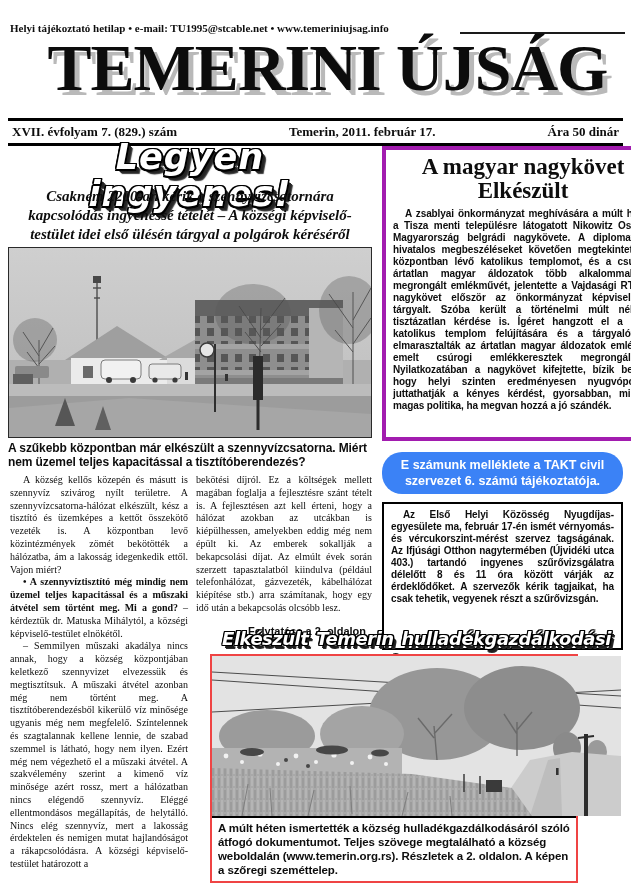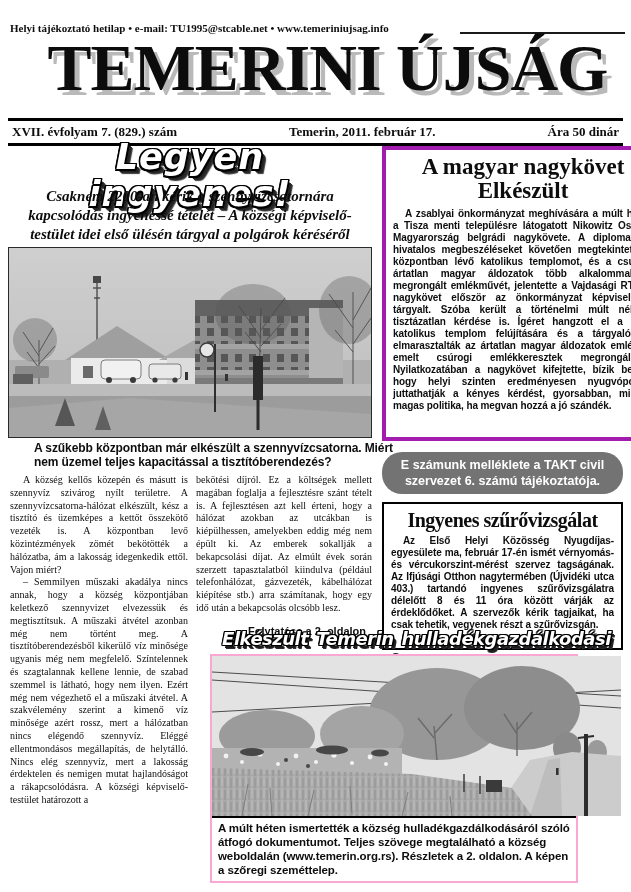--- a/index.html
+++ b/index.html
@@ -37,21 +37,21 @@
       3px 3px 0 #222, 4px 4px 0 #2a2a2a, 5px 5px 1px #3a3a3a;
   }
   .subtitle {
     position:absolute; left:8px; top:187px; width:364px; text-align:center;
     font:bold italic 15px/1.25 "Liberation Serif", serif;
   }
   .photo1 { position:absolute; left:8px; top:247px; width:364px; height:191px; border:1px solid #2a2a2a; }
   .photo1 svg, .photo2 svg { display:block; }
   .caption1 {
     position:absolute; left:8px; top:441px; width:364px;
-    font:bold 12px/1.2 "Liberation Sans", sans-serif; letter-spacing:-0.1px;margin-left:26px;
+    font:bold 12px/1.2 "Liberation Sans", sans-serif; letter-spacing:-0.1px;
   }
   .col { position:absolute; top:474px; font:10px/1.28 "Liberation Serif", serif; text-align:justify; }
   .col1 { left:10px; width:178px; }
   .col2 { left:196px; width:176px; }
   .col p { text-indent:13px; }
   .col p.noindent { text-indent:0; }
   .col .q-bold { font-weight:bold; }
   .continuation {
     margin-top:10px; text-align:right; padding-right:6px;
     font:bold 11px/1.2 "Liberation Sans", sans-serif;
@@ -64,21 +64,21 @@
   .amb-title {
     text-align:center; font:bold 23px/1.04 "Liberation Serif", serif; margin-bottom:5px;
   }
   .sans-body {
     font:bold 10px/1.2 "Liberation Sans", sans-serif; letter-spacing:-0.1px;
     text-align:justify;
   }
   .sans-body .indent { display:inline-block; width:12px; }
   .black-banner {
     position:absolute; left:382px; top:452px; width:241px; min-height:42px;
-    background:#737373; color:#fff; display:flex; align-items:center; justify-content:center;
+    background:#3b82f6; color:#fff; display:flex; align-items:center; justify-content:center;
     text-align:center; font:bold 12.5px/1.3 "Liberation Sans", sans-serif; padding:4px 8px;border-radius:20px;
   }
   .screen-box {
     position:absolute; left:382px; top:502px; width:241px; min-height:148px;
     border:2px solid #000; padding:5px 7px 6px 7px; background:#fff;
   }
   .screen-title {
     text-align:center; font:bold 20px/1.1 "Liberation Serif", serif; letter-spacing:-0.5px; margin-bottom:4px;
   }
   
@@ -86,21 +86,21 @@
     position:absolute; left:210px; top:628px; width:413px; text-align:center;
     font:bold italic 18px/1.2 "DejaVu Sans", sans-serif; letter-spacing:-0.5px; word-spacing:2px;
     color:#fff;
     text-shadow:
       -1.2px -1.2px 0 #000, 1.2px -1.2px 0 #000, -1.2px 1.2px 0 #000, 1.2px 1.2px 0 #000,
       -1.2px 0 0 #000, 1.2px 0 0 #000, 0 -1.2px 0 #000, 0 1.2px 0 #000,
       2.5px 2.5px 0 #1c1c1c, 3.5px 3.5px 0 #2b2b2b;
   }
   .waste-frame {
     position:absolute; left:210px; top:654px; width:368px;
-    border:2px solid #f9a8d4; background:#fff;
+    border:2px solid #ef4444; background:#fff;
   }
   .photo2 { width:409px; height:160px; }
   .caption2 {
     border-top:2px solid #000; padding:3px 6px 4px 6px;
     font:bold 11.5px/1.22 "Liberation Sans", sans-serif; letter-spacing:-0.1px;
   }
 </style>
 </head>
 <body>
 
@@ -194,20 +194,21 @@
 
       <rect x="176" y="124" width="3" height="8" fill="#333"></rect>
       <rect x="216" y="126" width="3" height="7" fill="#333"></rect>
     </svg>
   </div>
 
   <div class="caption1">A szűkebb központban már elkészült a szennyvízcsatorna. Miért nem üzemel teljes kapacitással a tisztítóberendezés?</div>
 
   <div class="col col1">
     <p>A község kellős közepén és másutt is szennyvíz szivárog nyílt területre. A szennyvízcsatorna-hálózat elkészült, kész a tisztító és üzemképes a kettőt összekötő vezeték is. A központban levő közintézmények zömét bekötötték a hálózatba, ám a lakosság idegenkedik ettől. Vajon miért?</p>
+    <p><span class="q-bold">• A szennyvíztisztító még mindig nem üzemel teljes kapacitással és a műszaki átvétel sem történt meg. Mi a gond?</span><span> – kérdeztük dr. Matuska Mihálytól, a községi képviselő-testület elnökétől.</span></p>
     <p>– Semmilyen műszaki akadálya nincs annak, hogy a község központjában keletkező szennyvizet elvezessük és megtisztítsuk. A műszaki átvétel azonban még nem történt meg. A tisztítóberendezésből kikerülő víz minősége ugyanis még nem megfelelő. Színtelennek és szagtalannak kellene lennie, de szabad szemmel is látható, hogy nem ilyen. Ezért még nem végezhető el a műszaki átvétel. A szakvélemény szerint a kimenő víz minősége azért rossz, mert a hálózatban nincs elégendő szennyvíz. Eléggé ellentmondásos megállapítás, de helytálló. Nincs elég szennyvíz, mert a lakosság érdektelen és nemigen mutat hajlandóságot a rákapcsolódásra. A községi képviselő-testület határozott a</p>
   </div>
 
   <div class="col col2">
     <p class="noindent">bekötési díjról. Ez a költségek mellett magában foglalja a fejlesztésre szánt tételt is. A fejlesztésen azt kell érteni, hogy a hálózat azokban az utcákban is kiépülhessen, amelyekben eddig még nem épült ki. Az emberek sokallják a bekapcsolási díjat. Az elmúlt évek során szerzett tapasztalatból kiindulva (például telefonhálózat, gázvezeték, kábelhálózat kiépítése stb.) arra számítanak, hogy egy idő után a bekapcsolás olcsóbb lesz.</p>
     <div class="continuation">Folytatása a 2. oldalon</div>
   </div>
 
   <div class="amb-box">
     <div class="amb-title">
@@ -215,21 +216,20 @@
       <div>Elkészült</div>
     </div>
     <div class="sans-body"><span class="indent"></span><span>A zsablyai önkormányzat meghívására a múlt héten a Tisza menti településre látogatott Nikowitz Oszkár, Magyarország belgrádi nagykövete. A diplomata a hivatalos megbeszéléseket követően megtekintette a központban lévő katolikus templomot, és a csúrogi ártatlan magyar áldozatok több alkalommal is megrongált emlékművét, jelentette a Vajdasági RTV. A nagykövet először az önkormányzat képviselőivel tárgyalt. Szóba került a történelmi múlt néhány tisztázatlan kérdése is. Ígéret hangzott el a helyi katolikus templom felújítására és a tárgyalófelek elmarasztalták az ártatlan magyar áldozatok emlékére emelt csúrogi emlékkeresztek megrongálását. Nyilatkozatában a nagykövet kifejtette, bízik benne, hogy helyi szinten eredményesen nyugvópontra juttathatják a kényes kérdést, gyorsabban, mint a magas politika, ha megvan hozzá a jó szándék.</span></div>
   </div>
 
   <div class="black-banner">
     <span>E számunk melléklete a TAKT civil szervezet 6. számú tájékoztatója.</span>
   </div>
 
   <div class="screen-box">
-    <div class="screen-title">Ingyenes szűrővizsgálat</div>
     <div class="sans-body"><span class="indent"></span><span>Az Első Helyi Közösség Nyugdíjas-egyesülete ma, február 17-én ismét vérnyomás- és vércukorszint-mérést szervez tagságának. Az Ifjúsági Otthon nagytermében (Újvidéki utca 403.) tartandó ingyenes szűrővizsgálatra délelőtt 8 és 11 óra között várják az érdeklődőket. A szervezők kérik tagjaikat, ha csak tehetik, vegyenek részt a szűrővizsgán.</span></div>
   </div>
 
   <div class="waste-banner">Elkészült Temerin hulladékgazdálkodási terve</div>
 
   <div class="waste-frame">
     <div class="photo2">
       <svg width="409" height="160" viewBox="0 0 409 160" xmlns="http://www.w3.org/2000/svg">
         <defs>
           <pattern id="weeds" width="6" height="12" patternUnits="userSpaceOnUse">

